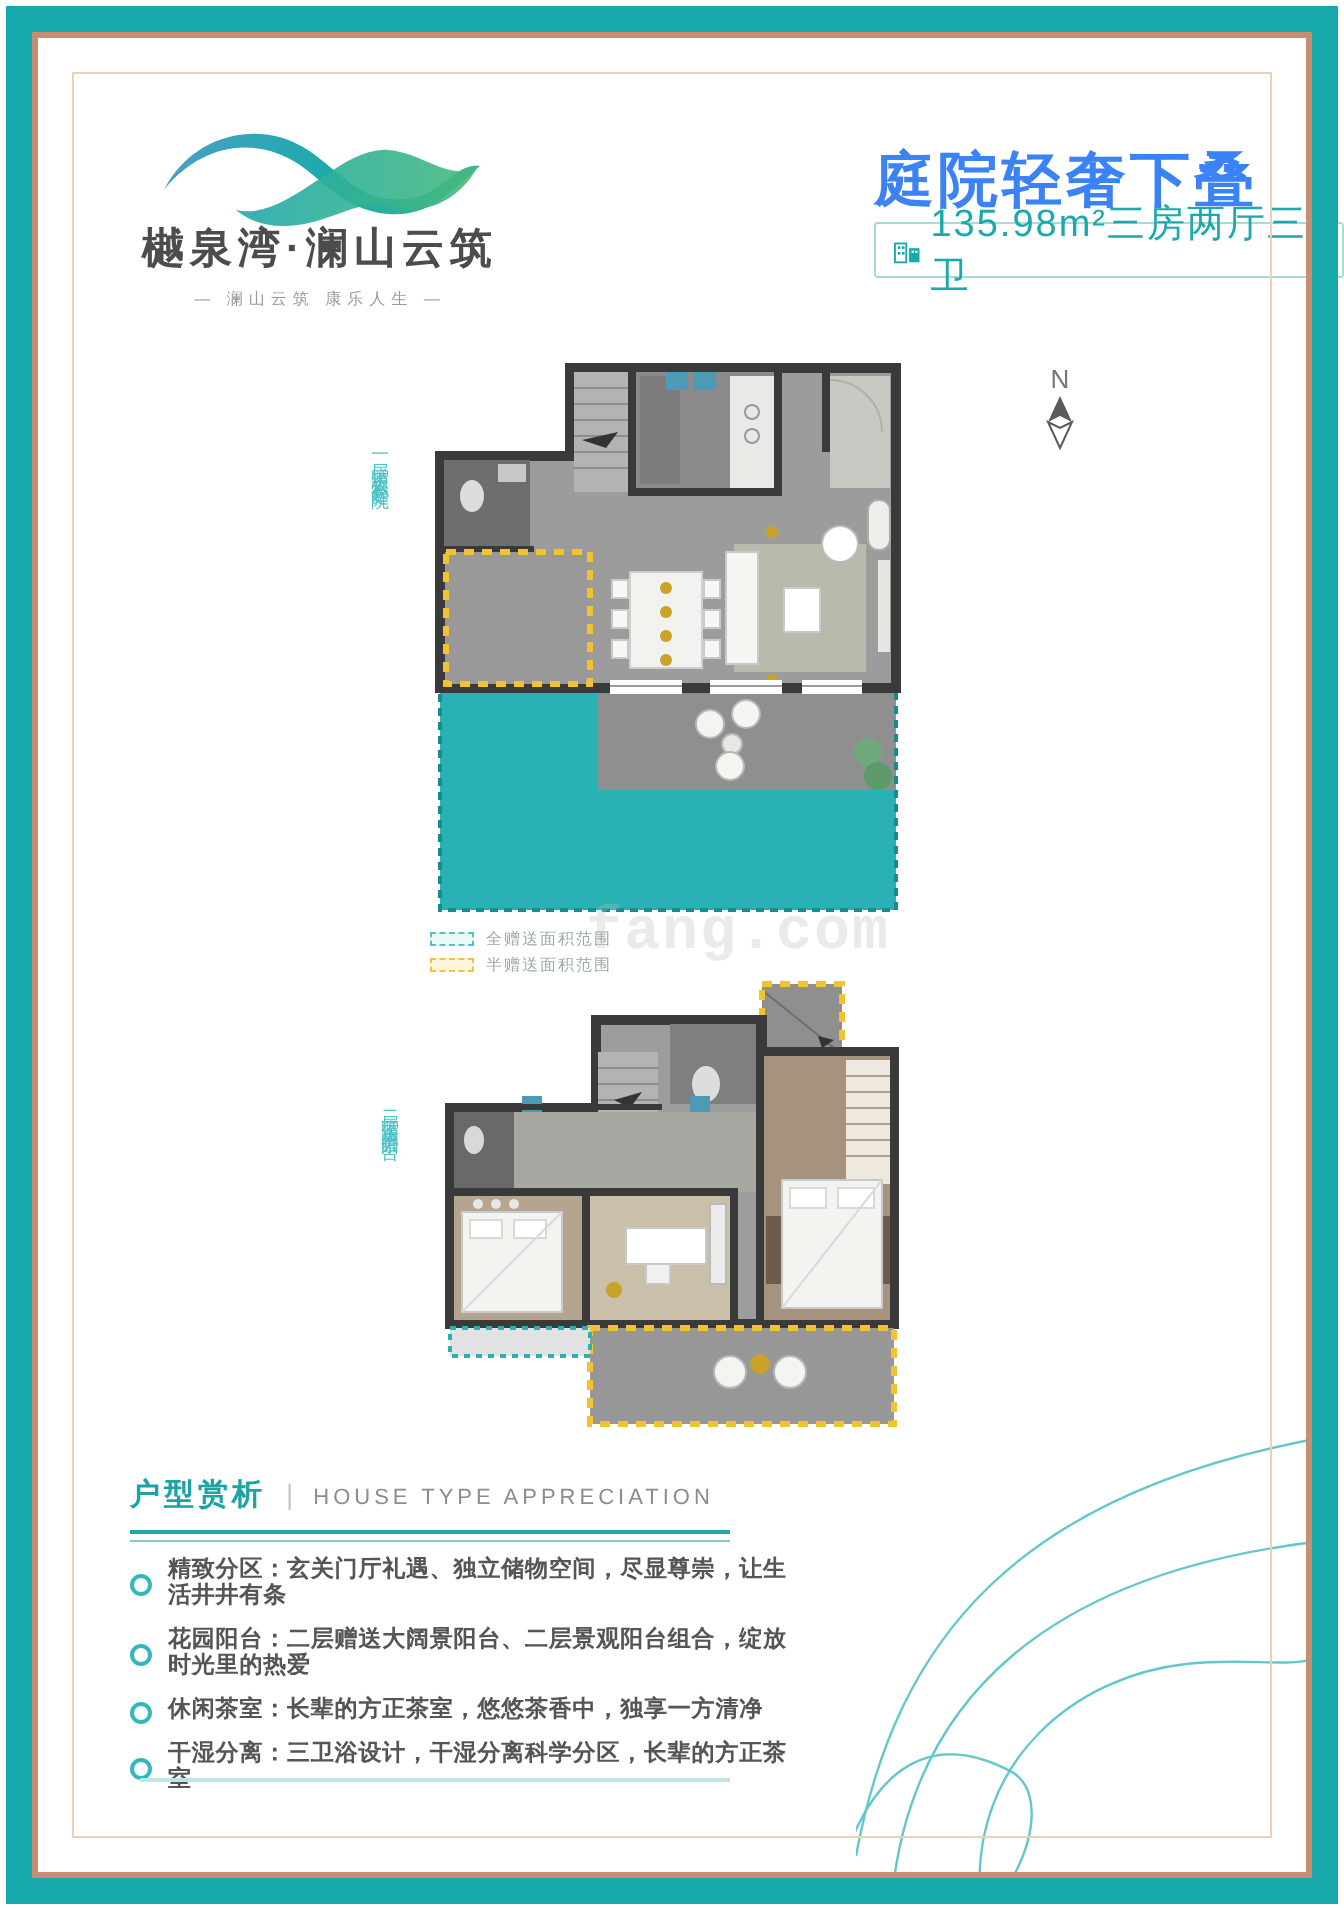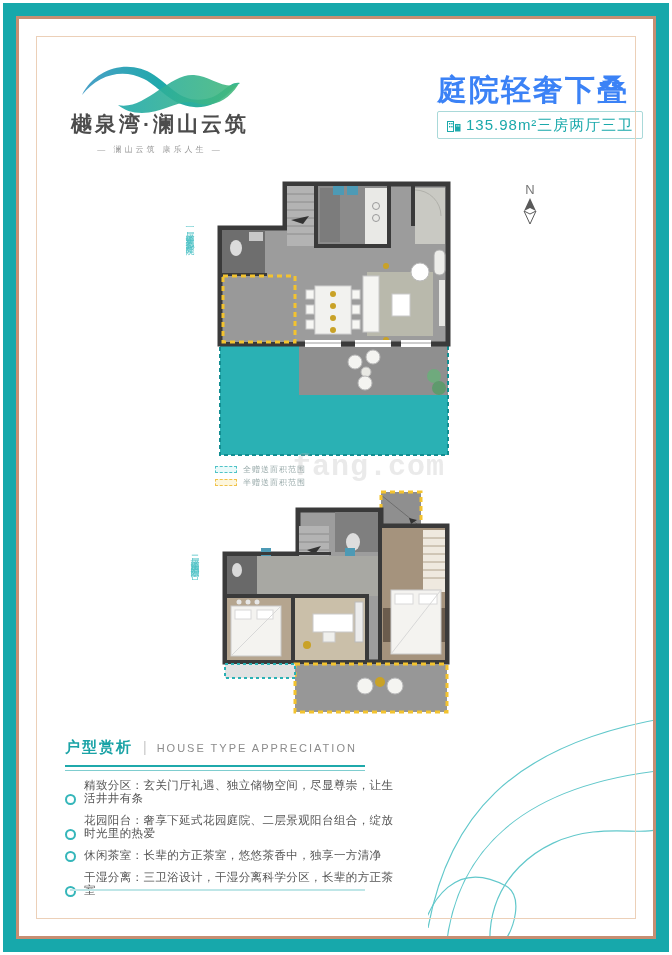--- a/index.html
+++ b/index.html
@@ -11,21 +11,21 @@
   .tan-frame{inset:16px;border:3px solid #c78e72;pointer-events:none;}
   .thin-frame{inset:36px;border:1px solid #ecd0b8;pointer-events:none;}
   
   .logo-name{left:50px;top:110px;width:220px;text-align:center;font-size:21px;font-weight:700;
              color:#4c4c4c;letter-spacing:3px;}
   .logo-tagline{left:50px;top:144px;width:220px;text-align:center;font-size:8px;color:#9a9a9a;letter-spacing:3px;}
   
   .main-title{left:437px;top:70px;width:210px;font-size:30px;font-weight:700;color:#3b82f6;letter-spacing:2px;}
   .spec-box{left:437px;top:111px;height:26px;display:flex;align-items:center;gap:5px;
             border:1px solid #a9d9d9;border-radius:2px;padding:0 9px;}
-  .spec-text{font-size:15px;color:#1ba9ab;letter-spacing:1px;}
+  .spec-text{font-size:19px;color:#1ba9ab;letter-spacing:1px;}
   
   .compass{left:518px;top:182px;width:24px;text-align:center;}
   .compass-n{font-size:13px;color:#777;}
   
   .vnote{writing-mode:vertical-rl;text-orientation:upright;font-size:9px;color:#4fc2c6;
          letter-spacing:2px;}
   
   .legend{left:215px;top:463px;}
   .legend-row{display:flex;align-items:center;gap:6px;height:13px;}
   .sw{width:22px;height:7px;box-sizing:border-box;}
@@ -35,21 +35,21 @@
   
   .watermark{left:293px;top:450px;font-size:30px;font-weight:700;color:rgba(185,185,185,0.30);
              letter-spacing:1px;font-family:Liberation Mono, monospace;}
   
   .sec-head{left:65px;top:738px;display:flex;align-items:baseline;gap:10px;}
   .sec-zh{font-size:15px;font-weight:700;color:#1ba3a6;letter-spacing:2px;}
   .sec-sep{font-size:14px;color:#c7c7c7;}
   .sec-en{font-size:11px;color:#8c8c8c;letter-spacing:2px;}
   .sec-rule{left:65px;top:765px;width:300px;height:3px;border-top:2px solid #1fa9ab;border-bottom:1px solid #7fcdcf;}
   .features{left:65px;top:779px;width:330px;list-style:none;margin:0;padding:0;}
-  .features li{display:flex;align-items:flex-end;margin-bottom:9px;line-height:13px;}
+  .features li{display:flex;align-items:center;margin-bottom:9px;line-height:13px;font-weight:bold;}
   .fbullet{flex:0 0 auto;width:7px;height:7px;border:2px solid #35b6ba;border-radius:50%;
            margin:1px 8px 0 0;}
   .ftext{font-size:11.5px;color:#555;letter-spacing:0.4px;}
   .light-rule{left:70px;top:889px;width:295px;height:2px;background:#bfe6e7;}
 </style>
 </head>
 <body>
 
 <div class="page">
 
@@ -288,21 +288,21 @@
   </div>
   <div class="abs sec-rule"></div>
 
   <ul class="abs features">
     <li>
       <span class="fbullet"></span>
       <span class="ftext">精致分区：玄关门厅礼遇、独立储物空间，尽显尊崇，让生活井井有条</span>
       </li>
     <li>
       <span class="fbullet"></span>
-      <span class="ftext">花园阳台：奢享下延式花园庭院、二层景观阳台组合，绽放时光里的热爱</span>
+      <span class="ftext">花园阳台：二层赠送大阔景阳台、二层景观阳台组合，绽放时光里的热爱</span>
       </li>
     <li>
       <span class="fbullet"></span>
       <span class="ftext">休闲茶室：长辈的方正茶室，悠悠茶香中，独享一方清净</span>
       </li>
     <li>
       <span class="fbullet"></span>
       <span class="ftext">干湿分离：三卫浴设计，干湿分离科学分区，长辈的方正茶室</span>
       </li>
   </ul>

